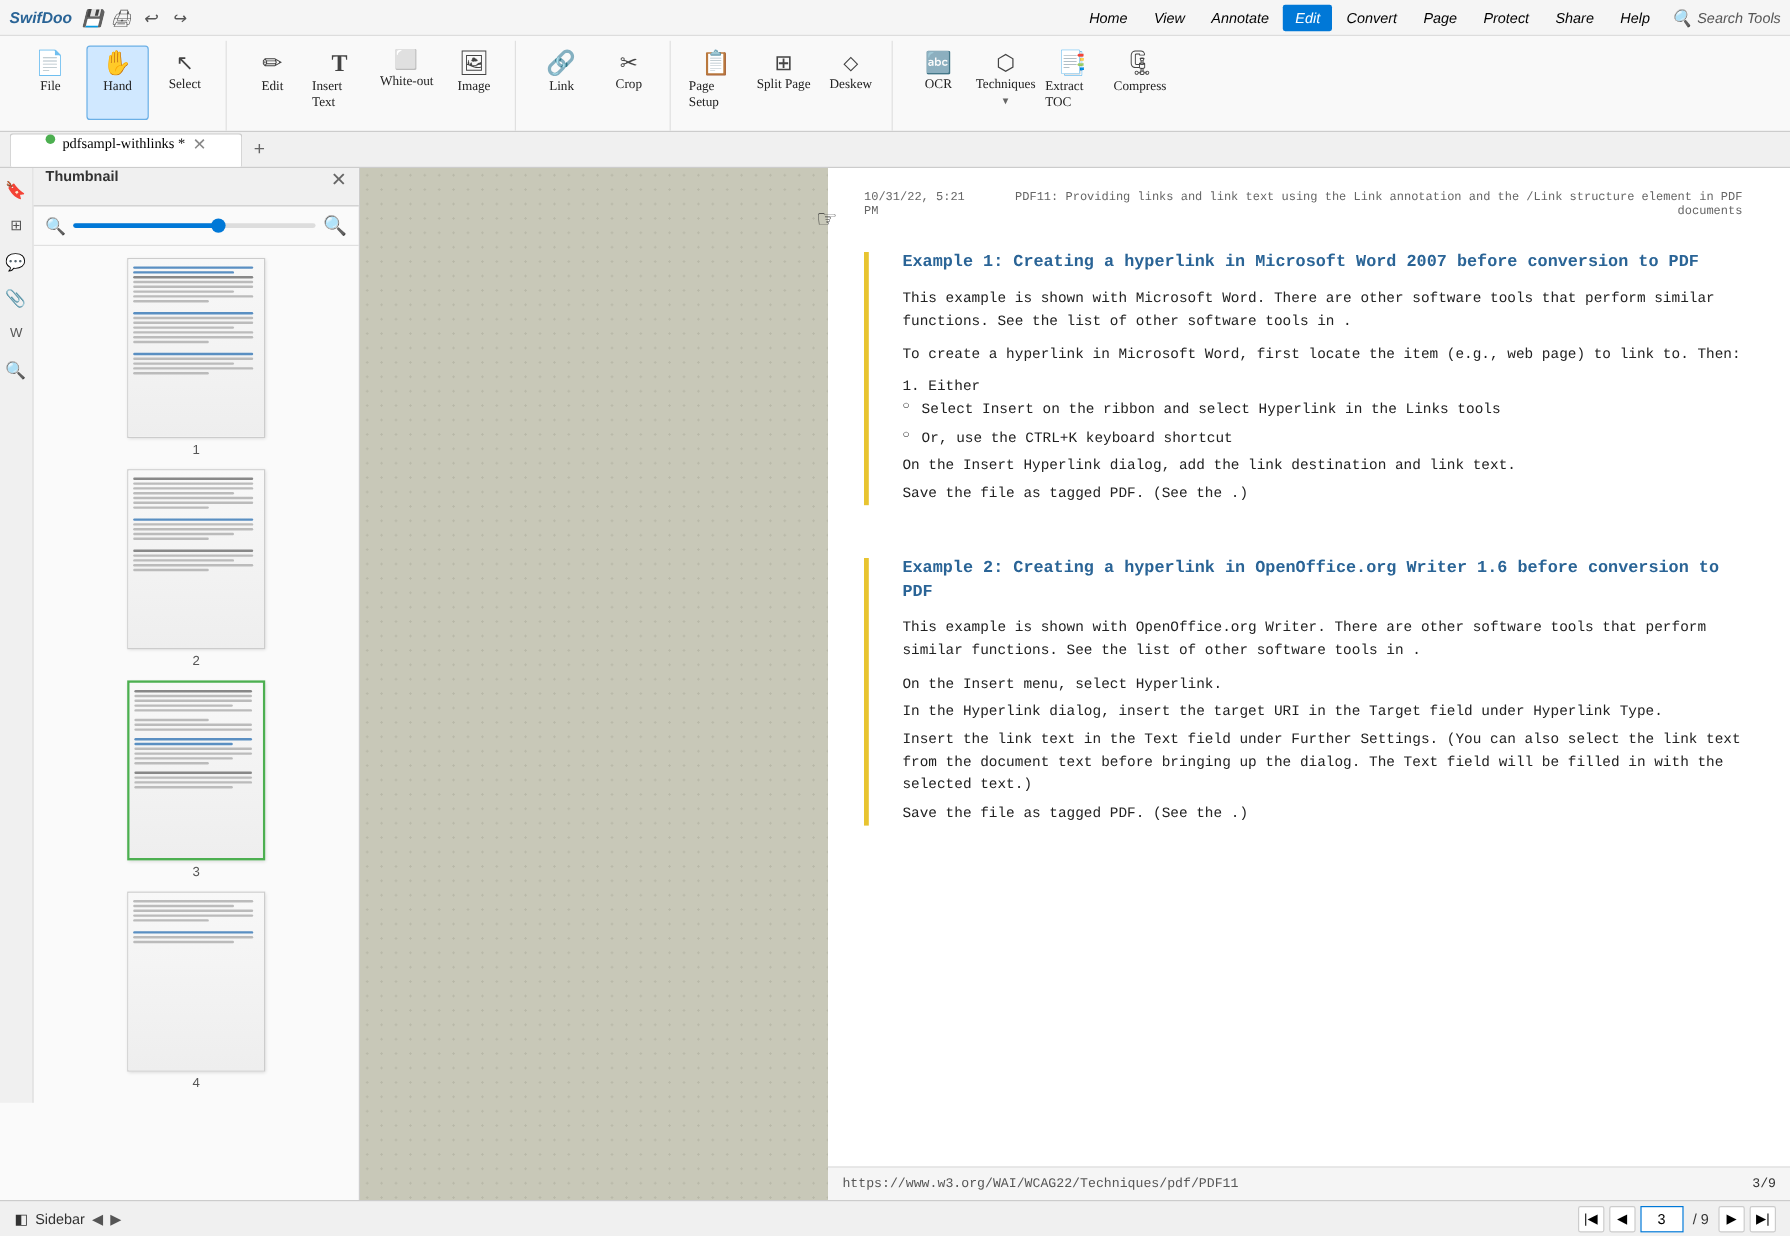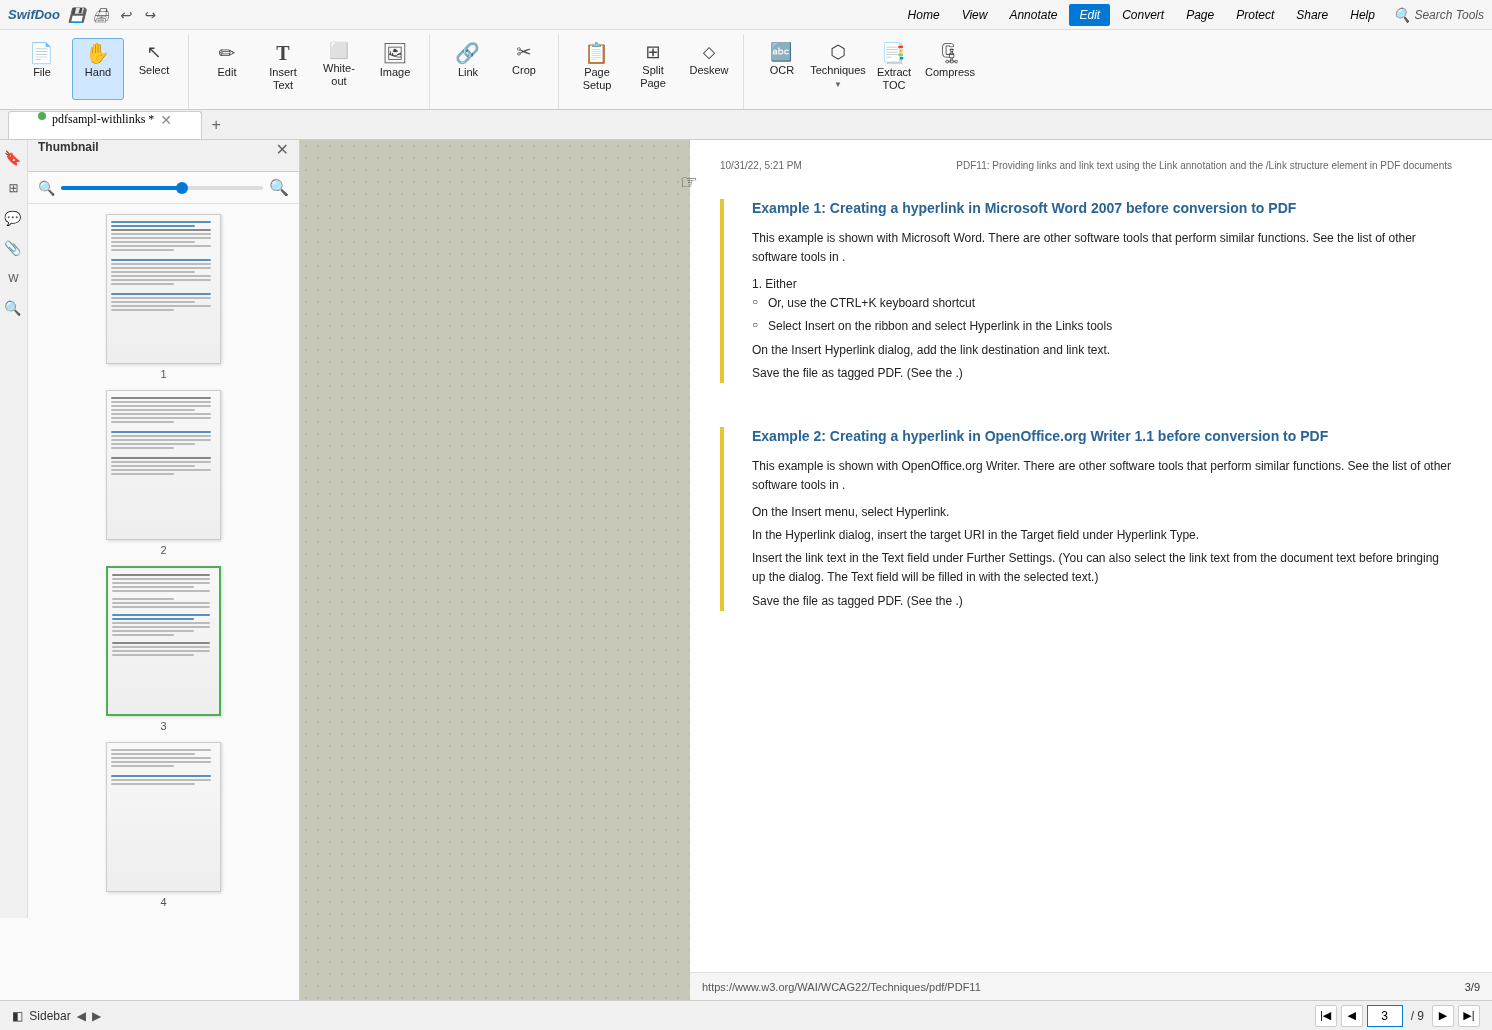--- a/index.html
+++ b/index.html
@@ -55,21 +55,21 @@
       min-height: 62px;
       padding: 4px 2px;
       cursor: pointer;
       border-radius: 3px;
       border: 1px solid transparent;
       background: transparent;
       gap: 3px;
     }
     .ribbon-btn.active { background: #d0e8ff; border-color: #6aafe6; }
     .ribbon-btn-icon { font-size: 20px; color: #444; line-height: 1; }
-    .ribbon-btn-label { font-size: 11px; color: #222; text-align: center; line-height: 1.2; }
+    .ribbon-btn-label { font-size: 11px; color: #222; line-height: 1.2; font-family: Liberation Serif, serif; }
     .ribbon-btn-arrow { font-size: 8px; color: #666; }
 
     
     .tab-bar {
       height: 30px;
       background: #f0f0f0;
       border-bottom: 1px solid #ccc;
       display: flex;
       align-items: center;
       padding: 0 8px;
@@ -232,20 +232,21 @@
       background-size: 12px 12px;
     }
 
     
     .page-right {
       flex: 1;
       background: white;
       overflow-y: auto;
       padding: 20px 40px 40px 30px;
       position: relative;
+      font-family: Liberation Mono, monospace;
     }
 
     
     .page-header-info {
       display: flex;
       justify-content: space-between;
       font-size: 10px;
       color: #666;
       margin-bottom: 20px;
       padding-bottom: 8px;
@@ -665,37 +666,38 @@
 
       <div class="page-header-info">
         <span>10/31/22, 5:21 PM</span>
         <span style="max-width:700px; text-align:right;">PDF11: Providing links and link text using the Link annotation and the /Link structure element in PDF documents</span>
       </div>
 
       <div class="page-section">
         <div class="page-section-bar" style="height:100%;"></div>
         <div class="section-title">Example 1: Creating a hyperlink in Microsoft Word 2007 before conversion to PDF</div>
         <p class="section-body">This example is shown with Microsoft Word. There are other software tools that perform similar functions. See the list of other software tools in .</p>
+        <p class="section-body">To create a hyperlink in Microsoft Word, first locate the item (e.g., web page) to link to. Then:</p>
         <ol class="ordered-list">
           <li>1. Either
             <ul class="section-list">
+              <li>Select Insert on the ribbon and select Hyperlink in the Links tools</li>
               <li>Or, use the CTRL+K keyboard shortcut</li>
-              <li>Select Insert on the ribbon and select Hyperlink in the Links tools</li>
             </ul>
           </li>
           <li>On the Insert Hyperlink dialog, add the link destination and link text.</li>
           <li>Save the file as tagged PDF. (See the .)</li>
         </ol>
       </div>
 
       <div style="height: 20px;"></div>
 
       <div class="page-section">
         <div class="page-section-bar" style="height:100%;"></div>
-        <div class="section-title">Example 2: Creating a hyperlink in OpenOffice.org Writer 1.1 before conversion to PDF</div>
+        <div class="section-title">Example 2: Creating a hyperlink in OpenOffice.org Writer 1.6 before conversion to PDF</div>
         <p class="section-body">This example is shown with OpenOffice.org Writer. There are other software tools that perform similar functions. See the list of other software tools in .</p>
         <ol class="ordered-list">
           <li>On the Insert menu, select Hyperlink.</li>
           <li>In the Hyperlink dialog, insert the target URI in the Target field under Hyperlink Type.</li>
           <li>Insert the link text in the Text field under Further Settings. (You can also select the link text from the document text before bringing up the dialog. The Text field will be filled in with the selected text.)</li>
           <li>Save the file as tagged PDF. (See the .)</li>
         </ol>
       </div>
 
       <div class="page-footer-bar">

